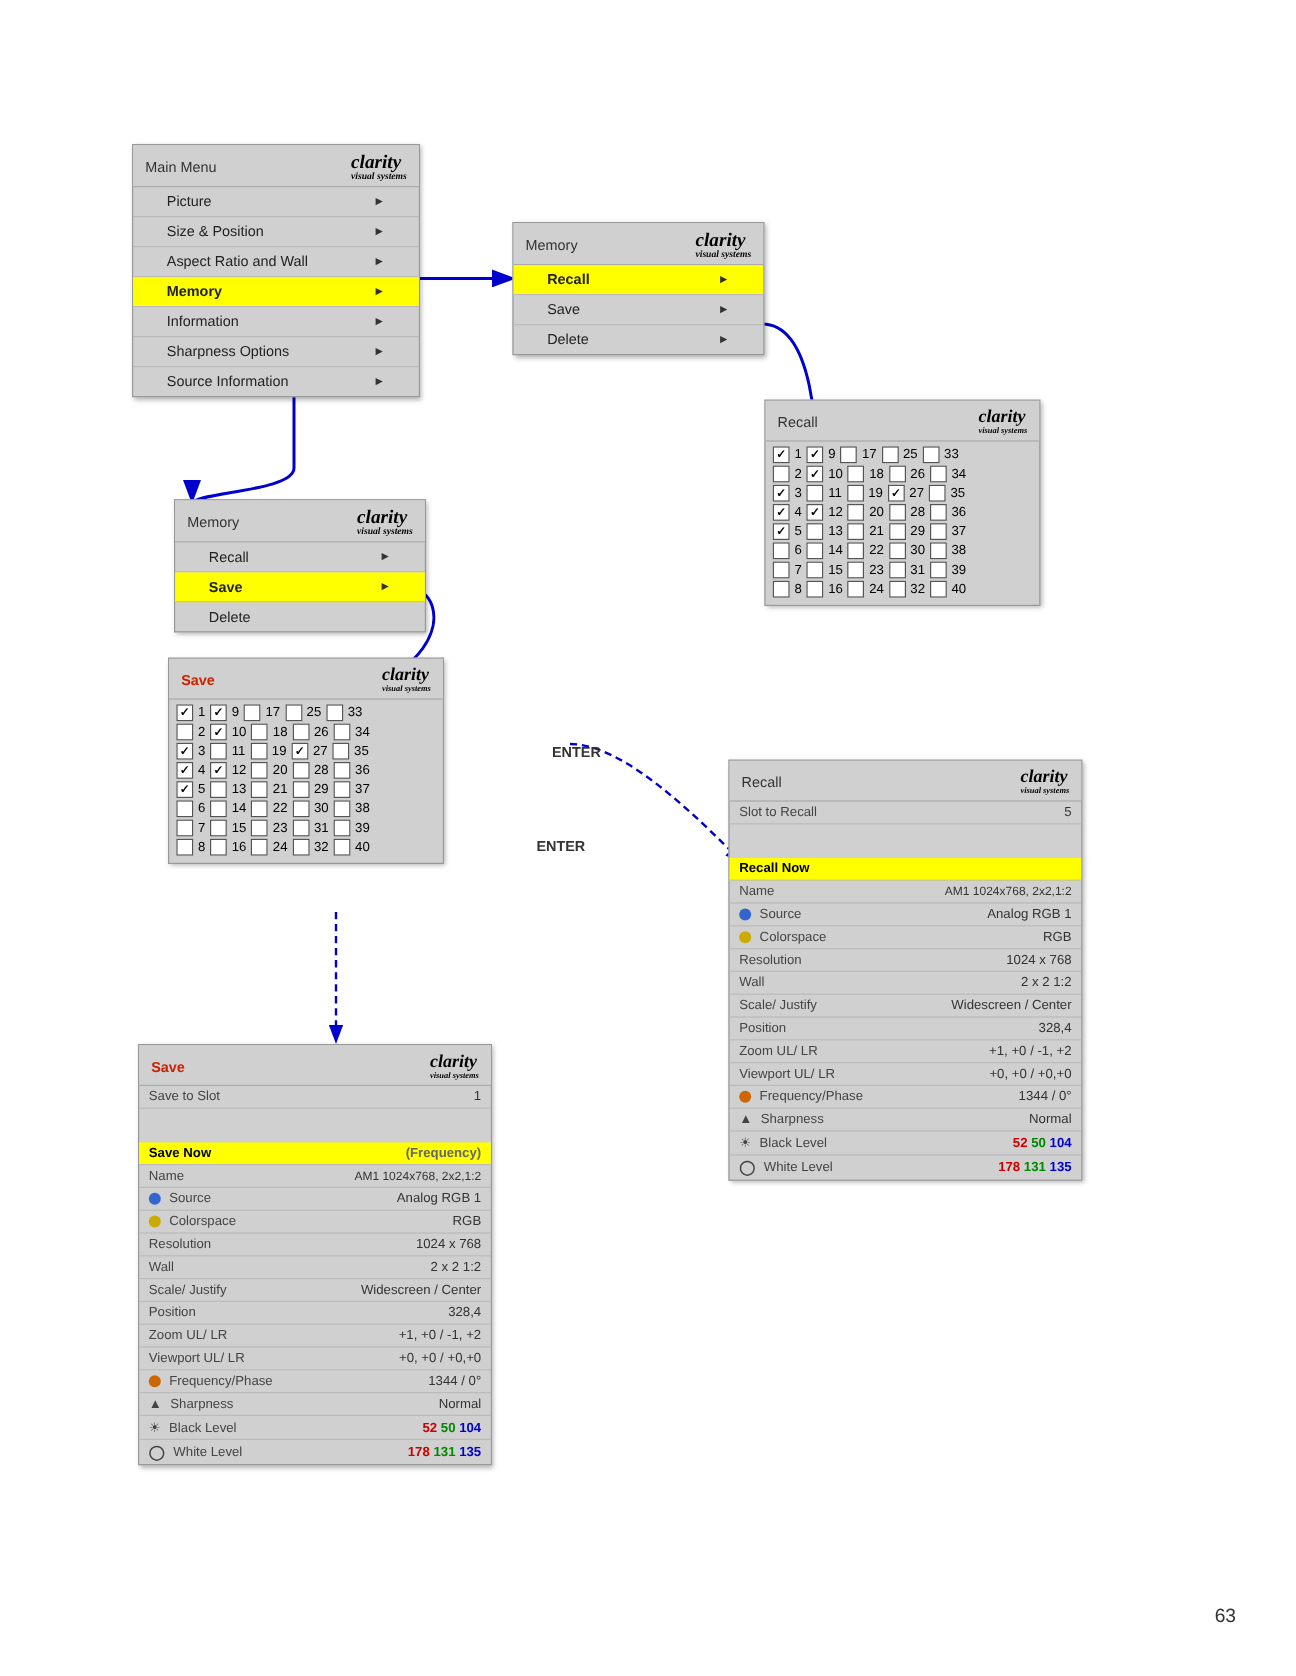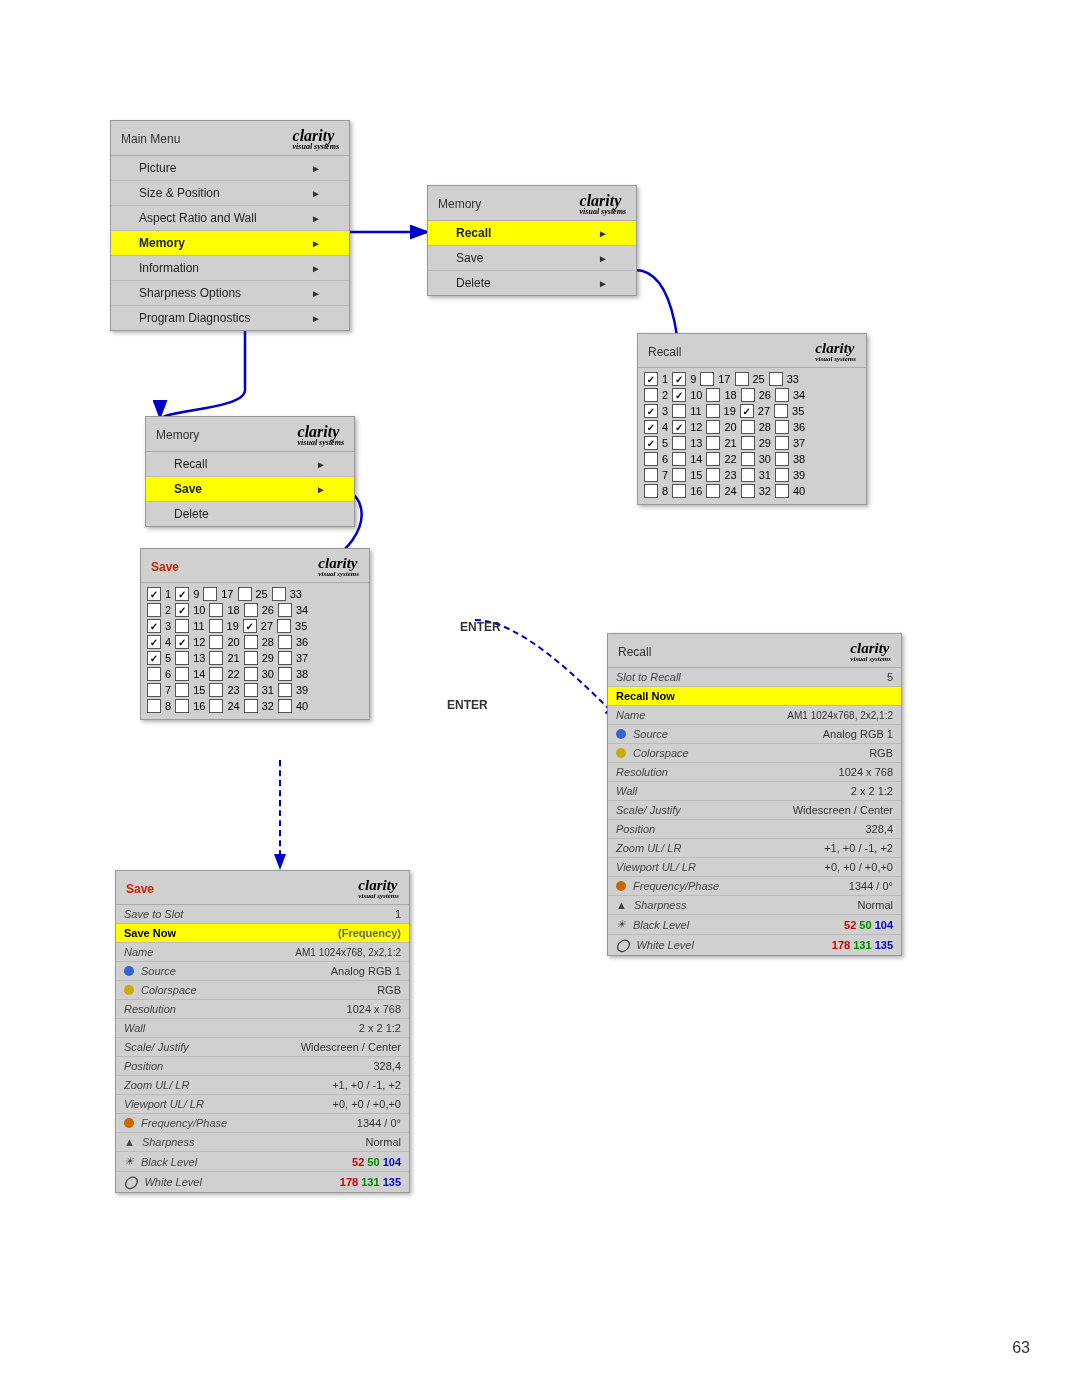--- a/index.html
+++ b/index.html
@@ -124,28 +124,28 @@
       border-bottom: 1px solid #bbb;
       font-size: 11px;
       align-items: center;
     }
 
     .info-row:last-child { border-bottom: none; }
 
     .info-row.highlighted {
       background: #ffff00;
       font-weight: bold;
+      margin-top: 28px;
     }
 
     .info-row .label {
       color: #444;
       display: flex;
       align-items: center;
       gap: 4px;
-      font-style: italic;
     }
 
     .info-row .value {
       color: #333;
       font-size: 11px;
     }
 
     .color-val-r { color: #cc0000; font-weight: bold; }
     .color-val-g { color: #008800; font-weight: bold; }
     .color-val-b { color: #0000cc; font-weight: bold; }
@@ -208,21 +208,21 @@
     </div>
     <div class="menu-item">
       <span>Information</span>
       <span class="arrow">►</span>
     </div>
     <div class="menu-item">
       <span>Sharpness Options</span>
       <span class="arrow">►</span>
     </div>
     <div class="menu-item">
-      <span>Program Diagnostics</span>
+      <span>Source Information</span>
       <span class="arrow">►</span>
     </div>
   </div>
 
   <div class="menu-box" style="left:427px; top:185px; width:210px;">
     <div class="menu-header">
       <span class="menu-header-title">Memory</span>
       <span class="clarity-logo" style="font-size:16px; font-style:italic; font-weight:bold;">clarity<span style="font-size:8px; display:block; text-align:right; margin-top:-3px;">visual systems</span></span>
     </div>
     <div class="menu-item highlighted">

